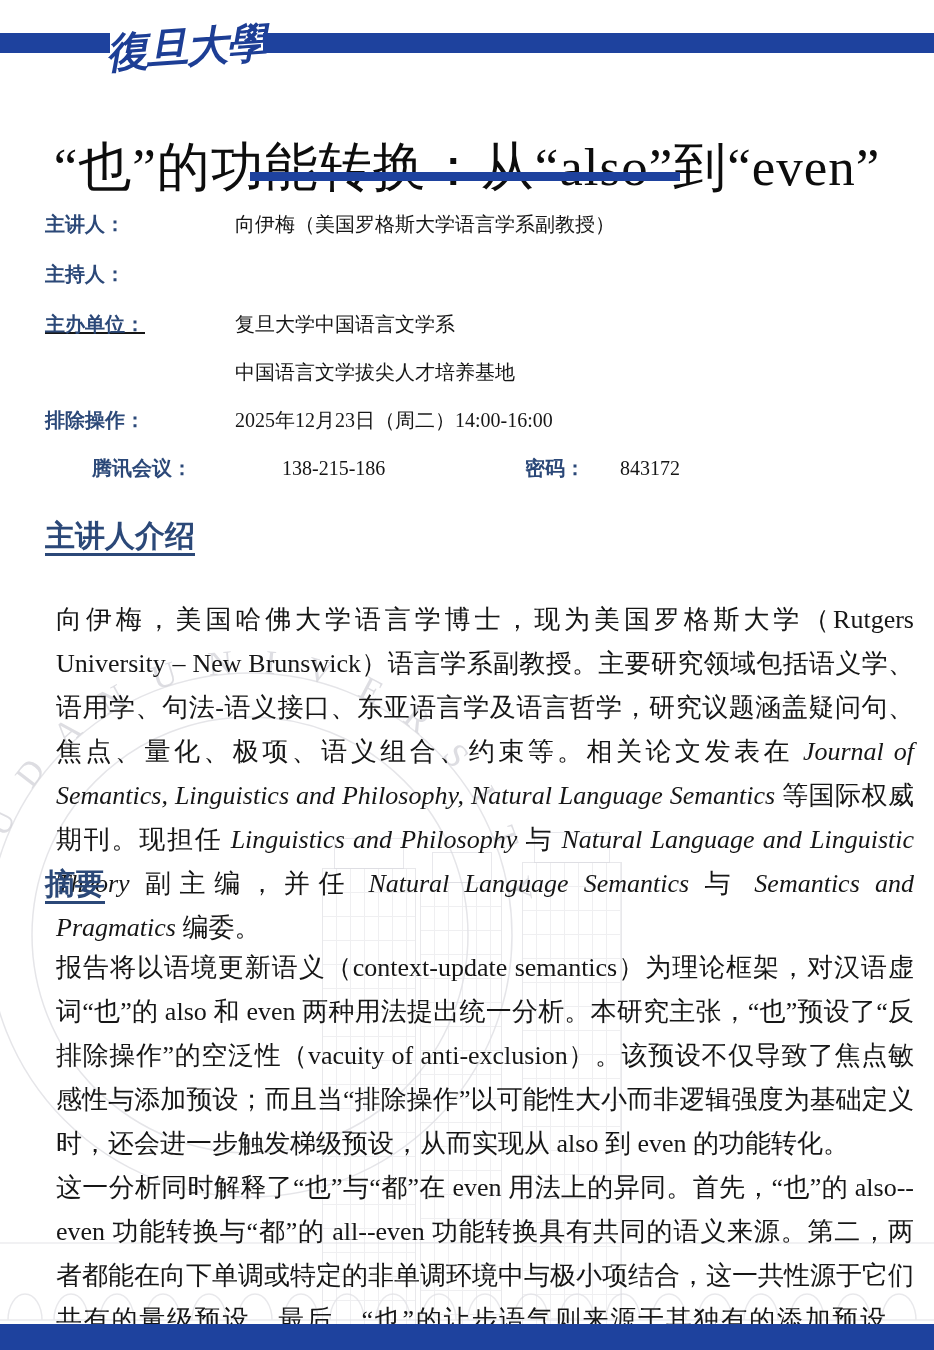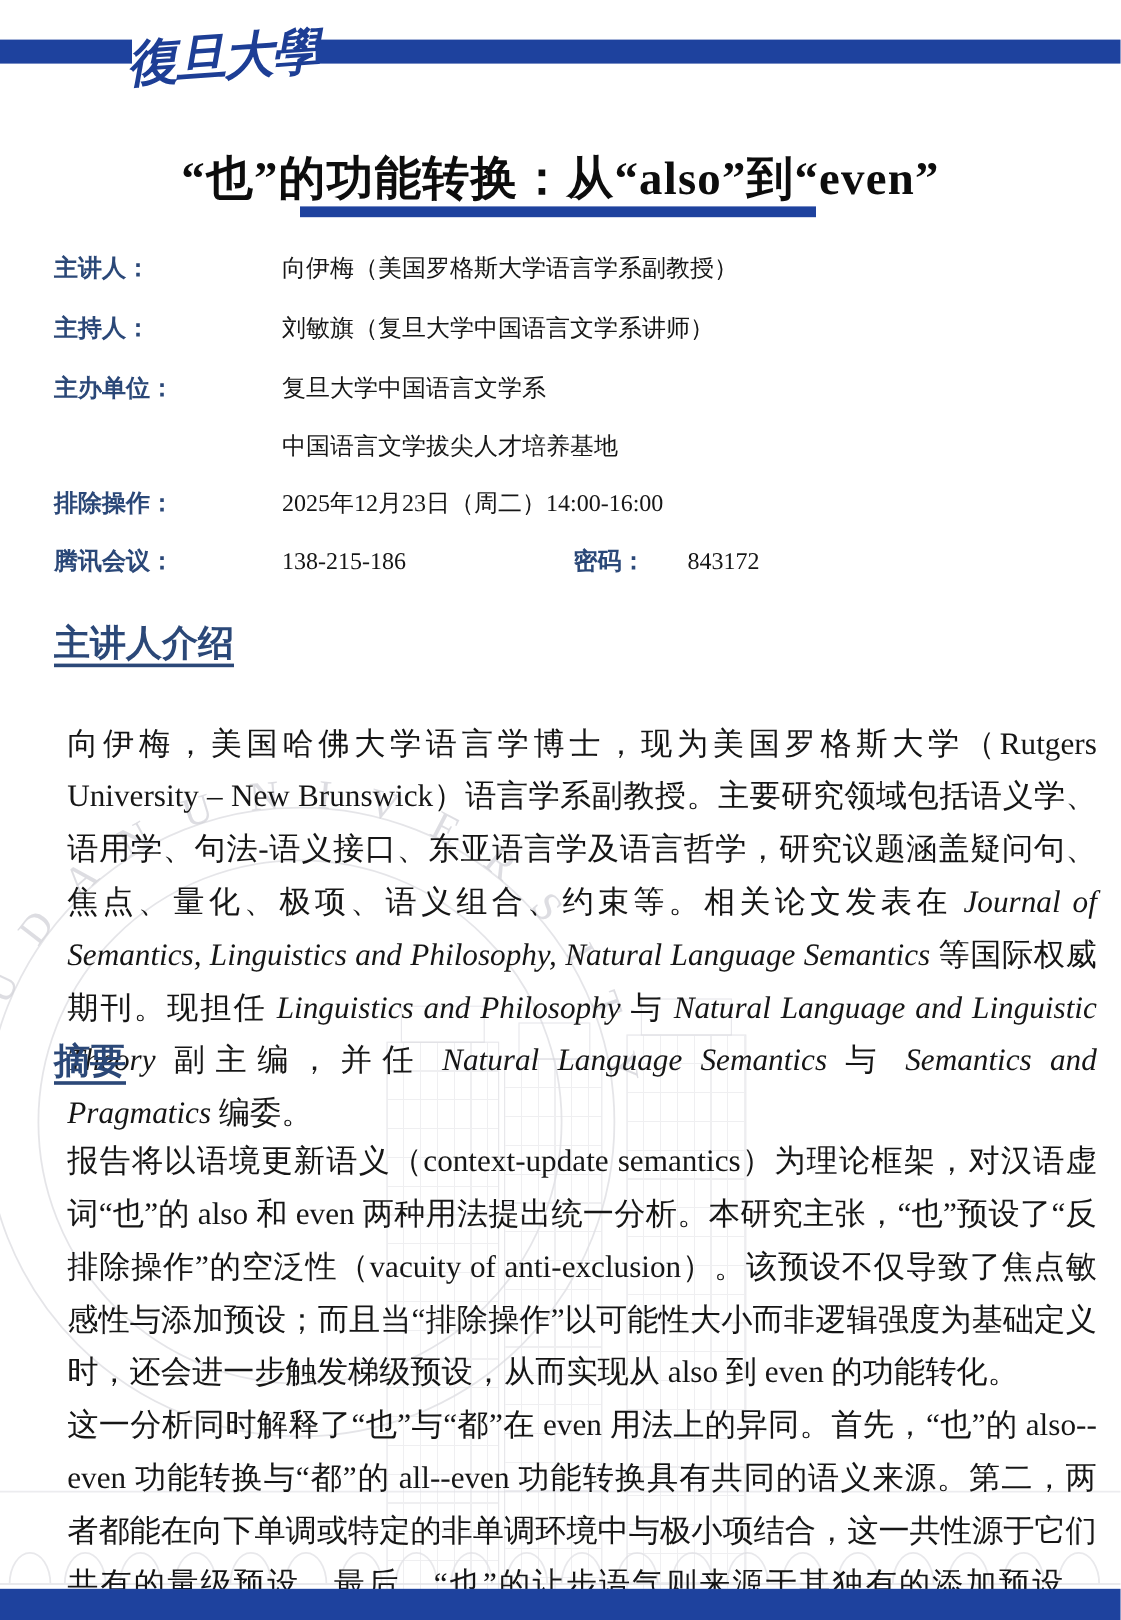--- a/index.html
+++ b/index.html
@@ -40,30 +40,30 @@
   .hdr-bar.right{left:263px;right:0;}
   .logo{
     position:absolute;left:108px;top:6px;width:156px;height:84px;
     display:flex;align-items:center;justify-content:center;
     font-size:42px;font-style:italic;font-weight:bold;color:#1d3e95;
     transform:rotate(-4deg);letter-spacing:-2px;white-space:nowrap;
   }
 
   .title{
     position:absolute;top:96px;left:0;width:100%;text-align:center;
-    font-size:39px;font-weight:bold;letter-spacing:1px;color:#0d0d0d;
+    font-size:53px;font-weight:normal;letter-spacing:1px;color:#0d0d0d;
   }
   .title-underline{position:absolute;top:172px;left:250px;width:430px;height:9px;background:var(--blue);}
 
   .info-row{position:absolute;left:45px;right:30px;font-size:20px;line-height:1.2;white-space:nowrap;}
   .info-label{color:var(--navy);font-weight:bold;}
   .info-value{position:absolute;left:190px;color:var(--ink);}
   .info-label2{position:absolute;left:433px;color:var(--navy);font-weight:bold;}
   .info-value2{position:absolute;left:528px;color:var(--ink);}
-  .r1{top:212px;} .r2{top:262px;} .r3{top:312px;} .r3b{top:360px;} .r4{top:408px;} .r5{top:456px;}
+  .r1{top:212px;} .r2{top:262px;} .r3{top:312px;text-decoration:underline;} .r3b{top:360px;} .r4{top:408px;} .r5{top:456px;margin-left:47px;}
 
   .section-heading{
     position:absolute;left:45px;font-size:30px;font-weight:bold;color:var(--navy);
     text-decoration:underline;text-decoration-thickness:2.5px;text-underline-offset:7px;
   }
   .h-intro{top:516px;} .h-abstract{top:864px;}
 
   .para{
     position:absolute;left:56px;width:858px;
     font-size:26px;line-height:44px;text-align:justify;color:var(--ink);
@@ -112,21 +112,20 @@
 
     <h1 class="title">“也”的功能转换：从“also”到“even”</h1>
     <div class="title-underline"></div>
 
     <div class="info-row r1">
       <span class="info-label">主讲人：</span>
       <span class="info-value">向伊梅（美国罗格斯大学语言学系副教授）</span>
     </div>
     <div class="info-row r2">
       <span class="info-label">主持人：</span>
-      <span class="info-value">刘敏旗（复旦大学中国语言文学系讲师）</span>
     </div>
     <div class="info-row r3">
       <span class="info-label">主办单位：</span>
       <span class="info-value">复旦大学中国语言文学系</span>
     </div>
     <div class="info-row r3b">
       <span class="info-value">中国语言文学拔尖人才培养基地</span>
     </div>
     <div class="info-row r4">
       <span class="info-label">排除操作：</span>

